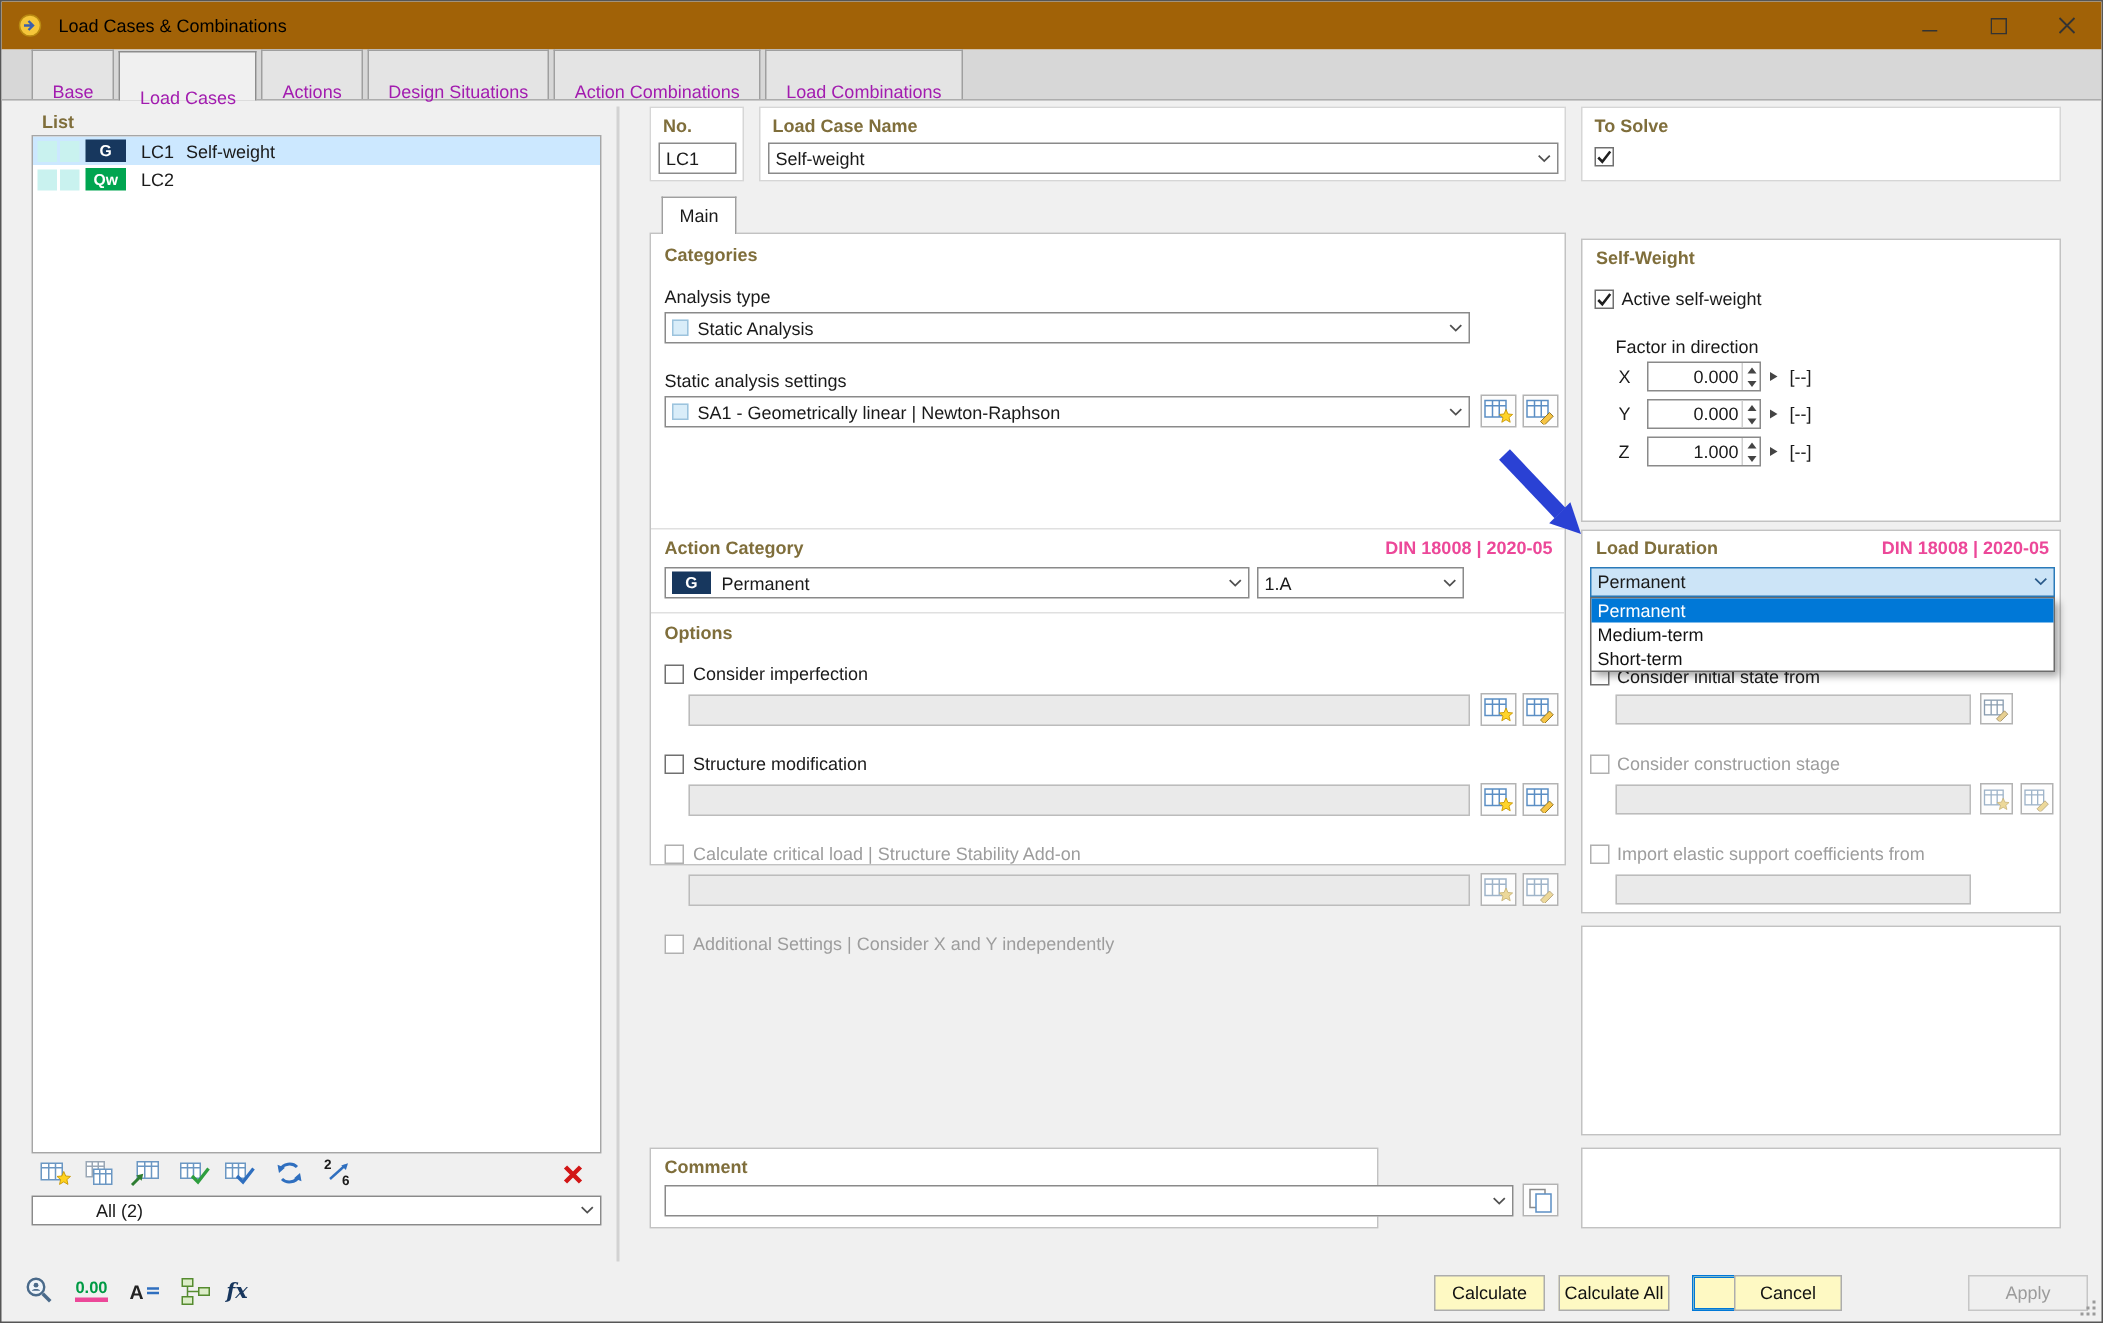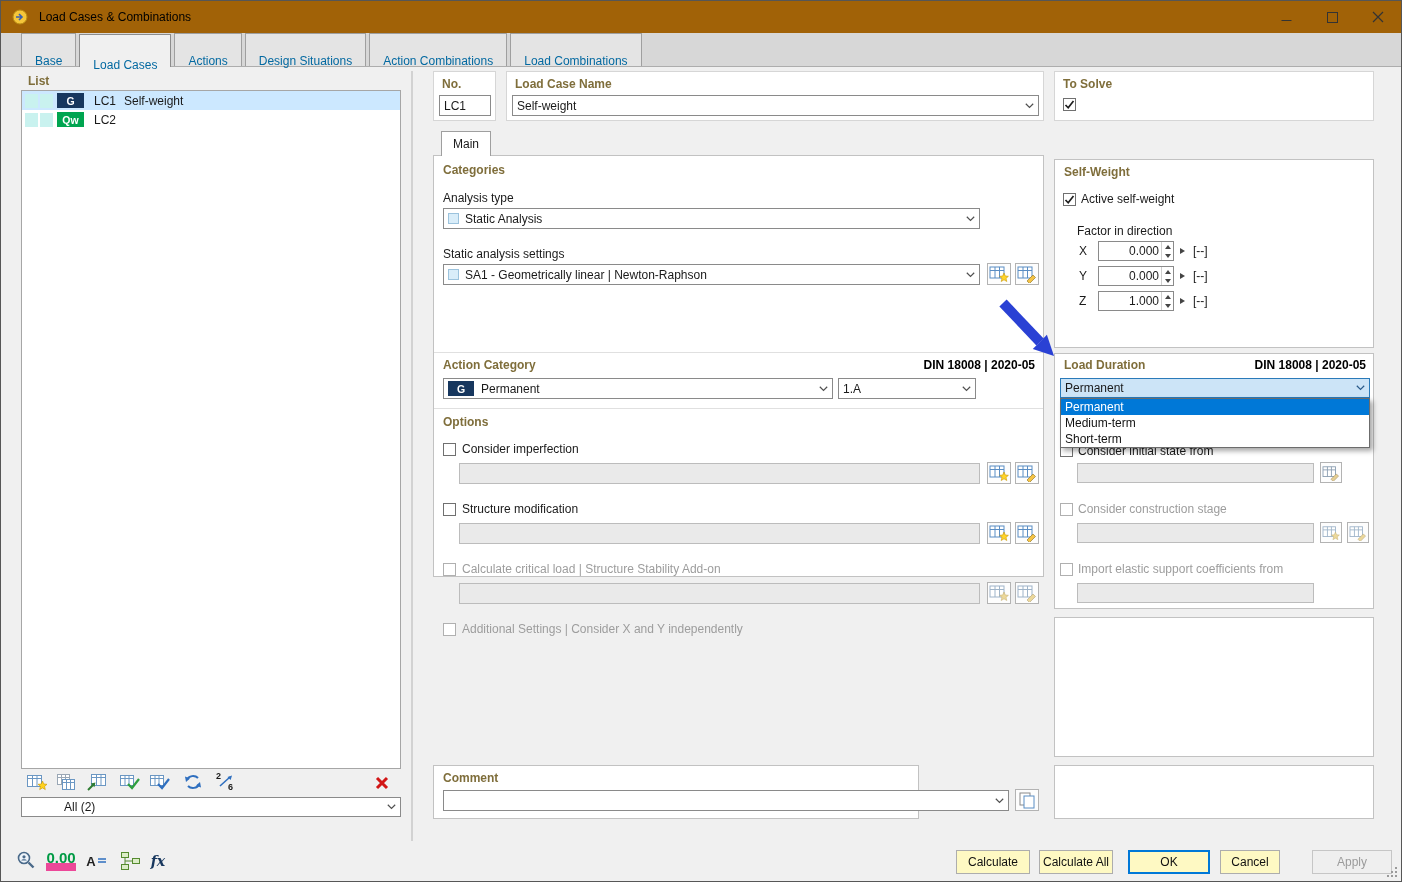--- a/index.html
+++ b/index.html
@@ -4,24 +4,24 @@
 <style>
 *{box-sizing:border-box;margin:0;padding:0}
 body{font-family:"Liberation Sans",sans-serif;font-size:12px;color:#1a1a1a;background:#9a9a9a;margin:0}
 .window{position:relative;width:1402px;height:882px;background:#f0f0f0;border:1px solid #565656;overflow:hidden}
 .titlebar{position:absolute;left:0;top:0;width:100%;height:32px;background:#a16207;display:flex;align-items:center}
 .app-ic{margin-left:10px;display:flex}
 .title-text{margin-left:10px;font-size:12px;color:#000}
 .win-controls{position:absolute;right:0;top:0;height:32px;display:flex}
 .win-btn{width:46px;height:32px;display:flex;align-items:center;justify-content:center;cursor:default}
 .tabstrip{position:absolute;left:0;top:32px;width:100%;height:34px;background:#d7d7d7;border-bottom:1px solid #adadad;display:flex;align-items:flex-end;padding-left:20px}
-.tab{height:24px;line-height:23px;padding:16px 13px;background:#e4e4e4;border:1px solid #9f9f9f;border-bottom:none;margin-right:3px;color:#0369a1}
+.tab{height:24px;line-height:23px;padding:16px 13px;background:#e4e4e4;border:1px solid #9f9f9f;border-bottom:none;margin-right:3px;color:#a21caf}
 .tab.active{height:29px;line-height:28px;background:#f0f0f0;margin-bottom:-1px;z-index:2;border-color:#8c8c8c}
 .sec-title{font-weight:bold;color:#7f6e3b;font-size:12px;position:absolute;white-space:nowrap}
-.std-ref{font-weight:bold;color:#000000;font-size:12px;position:absolute;white-space:nowrap}
+.std-ref{font-weight:bold;color:#ec4899;font-size:12px;position:absolute;white-space:nowrap}
 .lbl{position:absolute;font-size:12px;color:#1a1a1a;white-space:nowrap}
 .lbl.dis{color:#9d9d9d}
 .panel{position:absolute;background:#fff;border:1px solid #d6d6d6}
 .box{position:absolute;background:#fff;border:1px solid #c2c2c2}
 .hline{position:absolute;left:0;right:0;height:1px;background:#e0e0e0}
 .combo{position:absolute;background:#fff;border:1px solid #8a8a8a;display:flex;align-items:center;padding:0 18px 0 4px;overflow:hidden;white-space:nowrap}
 .combo .chev{position:absolute;right:1px;top:1px;bottom:1px;width:16px;display:flex;align-items:center;justify-content:center;background:inherit}
 .combo.focused{background:#cce4f7;border-color:#2a7ab9}
 .input{position:absolute;background:#fff;border:1px solid #8a8a8a;display:flex;align-items:center;padding-left:4px}
 .field{position:absolute;background:#eaeaea;border:1px solid #bcbcbc}
@@ -467,21 +467,21 @@
 
   <div class="fi" style="left:12px;top:847px">
     <svg width="22" height="22" viewBox="0 0 22 22">
         <circle cx="9" cy="8" r="5.5" fill="#eef4fa" stroke="#4a6a8a" stroke-width="1.6"></circle>
         <circle cx="9" cy="6.8" r="1.6" fill="#4a6a8a"></circle>
         <path d="M6.2 10.5c0.5-1.6 5.1-1.6 5.6 0" fill="#4a6a8a"></path>
         <path d="M13.5 12.5 L18.5 17.5" stroke="#4a6a8a" stroke-width="2.4"></path>
       </svg>
   </div>
   <div class="fi" style="left:47px;top:847px">
-    <span style="color:#009a44;font-weight:bold;font-size:15px;border-bottom:8px solid #ec4899;line-height:11px">0.00</span>
+    <span style="color:#009a44;font-weight:bold;font-size:11px;border-bottom:3px solid #ec4899;line-height:11px">0.00</span>
   </div>
   <div class="fi" style="left:82px;top:847px">
     <span style="font-weight:bold;font-size:13px;color:#222">A</span>
     <svg width="8" height="10" viewBox="0 0 8 10" style="margin-left:2px">
         <path d="M0 3h8M0 6h8" stroke="#2f6fbf" stroke-width="1.6"></path>
       </svg>
   </div>
   <div class="fi" style="left:117px;top:847px">
     <svg width="22" height="22" viewBox="0 0 22 22">
         <rect x="1.5" y="2.5" width="7" height="5" fill="#dcedc8" stroke="#558b2f"></rect>
@@ -490,21 +490,21 @@
         <path d="M5 7.5v7 M5 11h7.5" stroke="#558b2f" fill="none"></path>
       </svg>
   </div>
   <div class="fi" style="left:144px;top:847px">
     <span style="font-style:italic;font-family:'DejaVu Serif',serif;font-weight:bold;font-size:14px;color:#17365d">fx</span>
   </div>
 
   <div class="btn" style="left:955px;top:849px;width:74px">Calculate</div>
   <div class="btn" style="left:1038px;top:849px;width:74px">Calculate All</div>
   <div class="btn default" style="left:1127px;top:849px;width:82px">OK</div>
-  <div class="btn" style="left:1219px;top:849px;width:60px">Cancel</div>
+  <div class="btn" style="left:1155px;top:849px;width:72px">Cancel</div>
   <div class="btn disabled" style="left:1311px;top:849px;width:80px">Apply</div>
 
   <svg style="position:absolute;right:3px;bottom:3px" width="12" height="12">
       <g fill="#9a9a9a">
         <rect x="9" y="9" width="2" height="2"></rect>
         <rect x="5" y="9" width="2" height="2"></rect>
         <rect x="1" y="9" width="2" height="2"></rect>
         <rect x="9" y="5" width="2" height="2"></rect>
         <rect x="5" y="5" width="2" height="2"></rect>
         <rect x="9" y="1" width="2" height="2"></rect>

